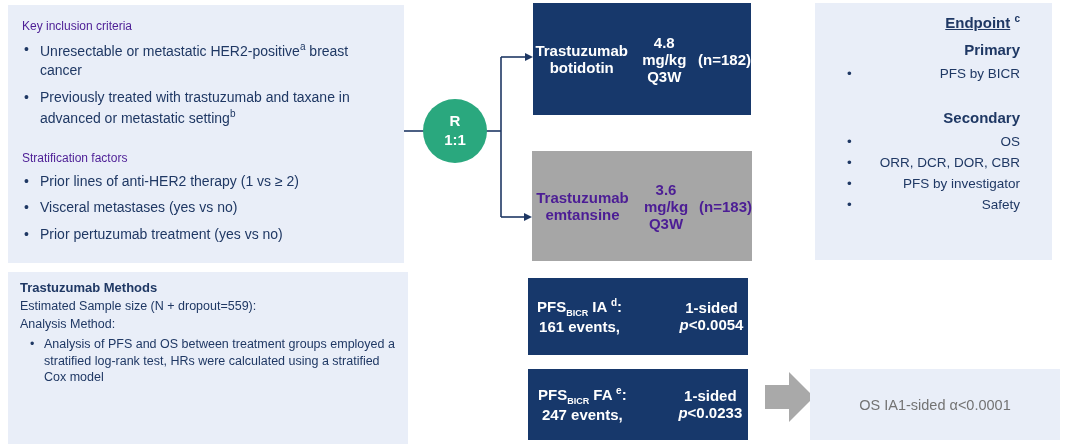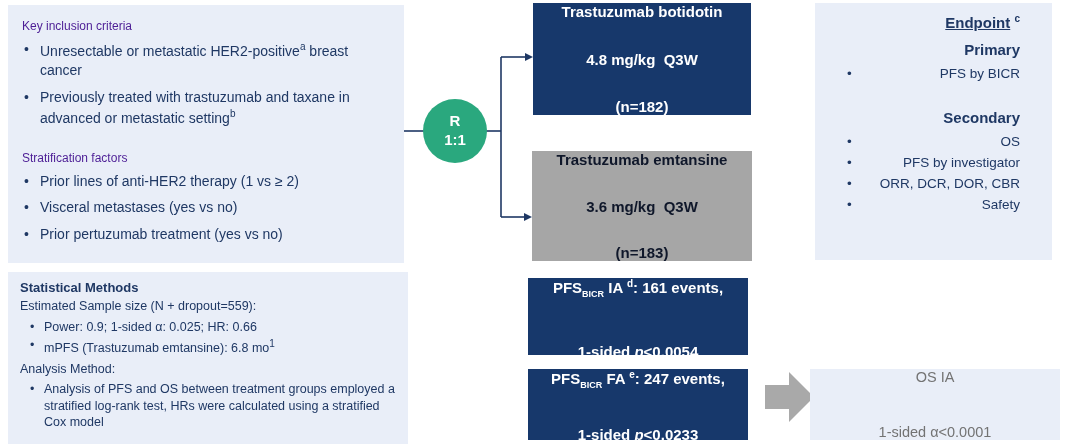--- a/index.html
+++ b/index.html
@@ -16,24 +16,24 @@
   .panel-criteria h2.second{margin-top:22px;}
   ul{list-style:none;margin:4px 0;padding:0;}
   .crit-list li{position:relative;padding-left:18px;font-size:14px;line-height:1.4;margin:7px 0;}
   .crit-list li::before{content:"•";position:absolute;left:2px;top:0;color:#1f3864;}
 
   .panel-stats h3{margin:2px 0 3px 0;font-size:13px;font-weight:bold;}
   .stats-line{font-size:12.5px;line-height:1.32;margin:1px 0;}
   .stats-list li{position:relative;padding-left:24px;font-size:12.5px;line-height:1.32;margin:2px 0;}
   .stats-list li::before{content:"•";position:absolute;left:10px;top:0;color:#1f3864;}
 
-  .box{position:absolute;box-sizing:border-box;display:flex;flex-direction:column;
-       justify-content:space-between;align-items:center;text-align:center;}
+  .box{position:absolute;box-sizing:border-box;display:flex;flex-direction:row;
+       justify-content:center;align-items:center;text-align:center;}
   .navy{background:#17386b;color:#ffffff;font-weight:bold;}
-  .graybox{background:#a6a6a6;color:#0f172a;font-weight:bold;}
+  .graybox{background:#a6a6a6;color:#4c1d95;font-weight:bold;}
   .lightbox{background:#e9eef8;color:#737373;}
   .arm-top{left:533px;top:3px;width:218px;height:112px;font-size:15px;}
   .arm-bottom{left:532px;top:151px;width:220px;height:110px;font-size:15px;}
   .arm-line{white-space:pre-wrap;}
   .pfs-ia{left:528px;top:278px;width:220px;height:77px;font-size:15px;gap:44px;}
   .pfs-fa{left:528px;top:369px;width:220px;height:71px;font-size:15px;gap:36px;}
   .os-box{left:810px;top:369px;width:250px;height:71px;font-size:14.5px;}
   .pfs-line{line-height:1.1;}
   .pfs-line sub{font-size:9px;}
   .pfs-line sup{font-size:10px;}
@@ -78,26 +78,22 @@
     </ul>
     <h2 class="second">Stratification factors</h2>
     <ul class="crit-list">
       <li>Prior lines of anti-HER2 therapy (1 vs ≥ 2)</li>
       <li>Visceral metastases (yes vs no)</li>
       <li>Prior pertuzumab treatment (yes vs no)</li>
     </ul>
   </section>
 
   <section class="panel panel-stats">
-    <h3>Statistical Methods</h3>
+    <h3>Trastuzumab Methods</h3>
     <div class="stats-line">Estimated Sample size (N + dropout=559):</div>
-    <ul class="stats-list">
-      <li>Power: 0.9; 1-sided α: 0.025; HR: 0.66</li>
-      <li><span>mPFS (Trastuzumab emtansine): 6.8 mo</span><sup>1</sup></li>
-    </ul>
     <div class="stats-line">Analysis Method:</div>
     <ul class="stats-list">
       <li>Analysis of PFS and OS between treatment groups employed a stratified log-rank test, HRs were calculated using a stratified Cox model</li>
     </ul>
   </section>
 
   <div class="rand-circle">
     <span>R</span>
     <span>1:1</span>
   </div>
@@ -130,19 +126,19 @@
 
   <section class="panel panel-endpoints">
     <div class="endpoint-title"><span class="u">Endpoint</span> <sup>c</sup></div>
     <div class="ep-head">Primary</div>
     <ul class="ep-list">
       <li>PFS by BICR</li>
     </ul>
     <div class="ep-head secondary">Secondary</div>
     <ul class="ep-list">
       <li>OS</li>
+      <li>ORR, DCR, DOR, CBR</li>
       <li>PFS by investigator</li>
-      <li>ORR, DCR, DOR, CBR</li>
       <li>Safety</li>
     </ul>
   </section>
 
 </div>
 
 </body></html>

